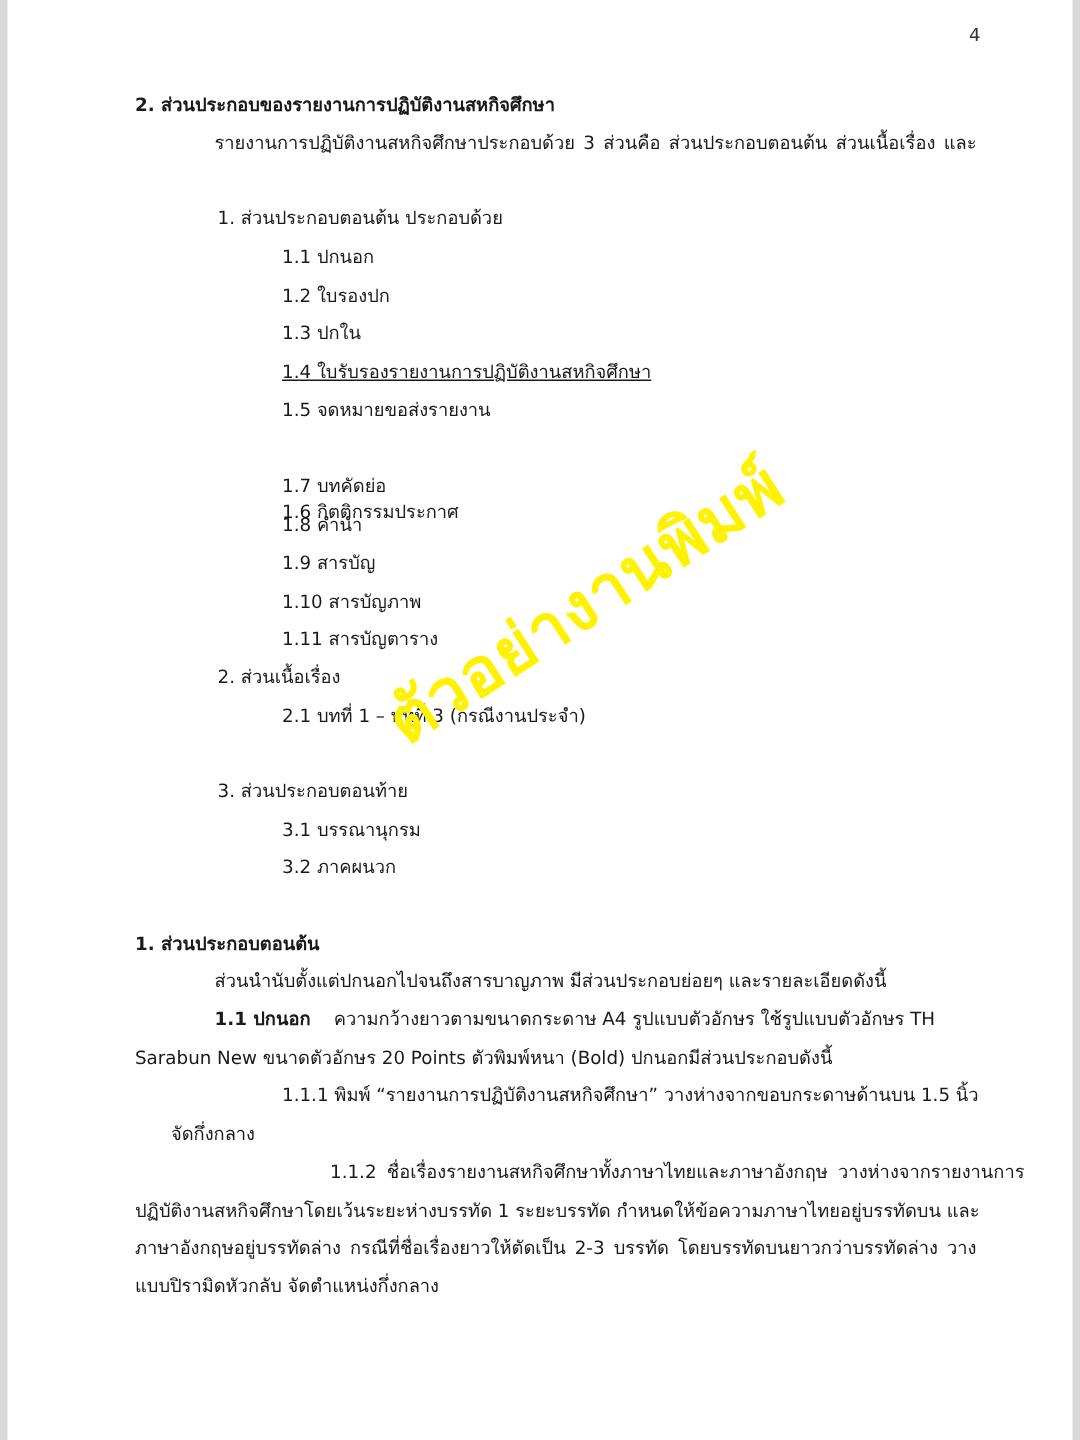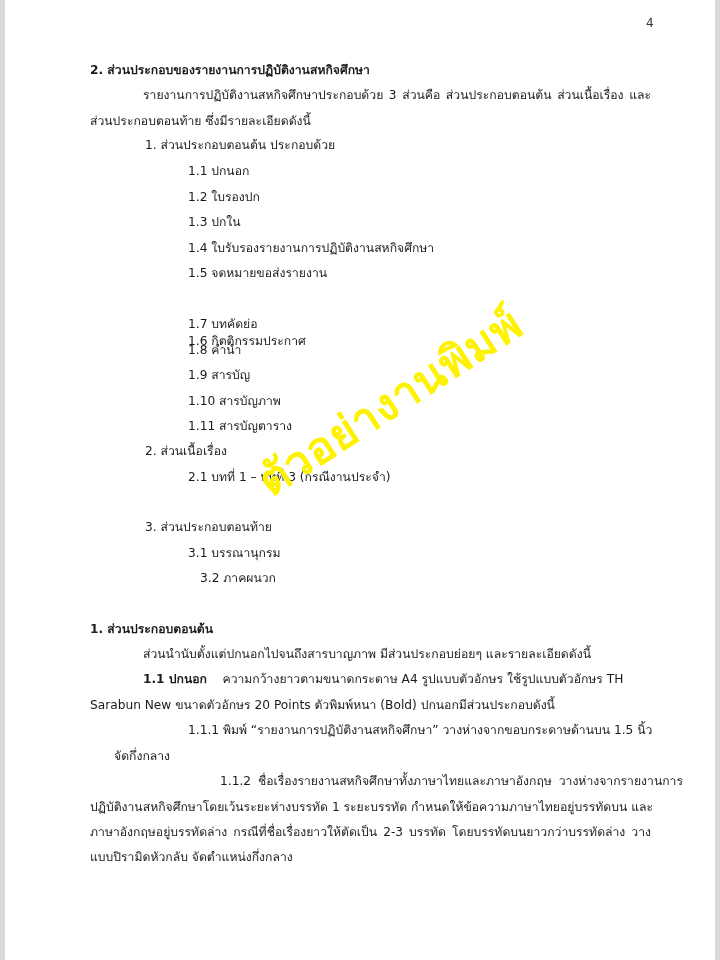--- a/index.html
+++ b/index.html
@@ -30,41 +30,40 @@
   .justify { text-align: justify; text-align-last: justify; }
 </style>
 </head>
 <body>
 
 <div class="page">
   <div class="page-number">4</div>
 
   <div class="line bold" style="left:85px;top:62px;">2. ส่วนประกอบของรายงานการปฏิบัติงานสหกิจศึกษา</div>
   <div class="line justify" style="left:138px;top:87px;width:508px;">รายงานการปฏิบัติงานสหกิจศึกษาประกอบด้วย 3 ส่วนคือ ส่วนประกอบตอนต้น  ส่วนเนื้อเรื่อง และ</div>
-  <div class="line" style="left:85px;top:113px;">ส่วนประกอบตอนท้าย ซึ่งมีรายละเอียดดังนี้</div>
 
   <div class="line" style="left:140px;top:137px;">1.  ส่วนประกอบตอนต้น ประกอบด้วย</div>
   <div class="line" style="left:183px;top:163px;">1.1  ปกนอก</div>
   <div class="line" style="left:183px;top:189px;">1.2  ใบรองปก</div>
   <div class="line" style="left:183px;top:214px;">1.3  ปกใน</div>
-  <div class="line" style="left:183px;top:240px;">1.4  ใบรับรองรายงานการปฏิบัติงานสหกิจศึกษา</div>
+  <div class="line" style="left:183px;top:240px;text-decoration:underline;">1.4  ใบรับรองรายงานการปฏิบัติงานสหกิจศึกษา</div>
   <div class="line" style="left:183px;top:265px;">1.5  จดหมายขอส่งรายงาน</div>
   <div class="line" style="left:183px;top:291px;margin-top:42px;">1.6  กิตติกรรมประกาศ</div>
   <div class="line" style="left:183px;top:316px;">1.7  บทคัดย่อ</div>
   <div class="line" style="left:183px;top:342px;">1.8  คำนำ</div>
   <div class="line" style="left:183px;top:367px;">1.9  สารบัญ</div>
   <div class="line" style="left:183px;top:393px;">1.10 สารบัญภาพ</div>
   <div class="line" style="left:183px;top:418px;">1.11 สารบัญตาราง</div>
 
   <div class="line" style="left:140px;top:443px;">2.  ส่วนเนื้อเรื่อง</div>
   <div class="line" style="left:183px;top:469px;">2.1  บทที่ 1 – บทที่ 3 (กรณีงานประจำ)</div>
 
   <div class="line" style="left:140px;top:519px;">3.  ส่วนประกอบตอนท้าย</div>
   <div class="line" style="left:183px;top:545px;">3.1 บรรณานุกรม</div>
-  <div class="line" style="left:183px;top:570px;margin-left:12px;">3.2 ภาคผนวก</div>
+  <div class="line" style="left:183px;top:570px;">3.2 ภาคผนวก</div>
 
   <div class="line bold" style="left:85px;top:621px;">1.  ส่วนประกอบตอนต้น</div>
   <div class="line" style="left:138px;top:646px;">ส่วนนำนับตั้งแต่ปกนอกไปจนถึงสารบาญภาพ มีส่วนประกอบย่อยๆ และรายละเอียดดังนี้</div>
 
   <div class="line" style="left:138px;top:671px;width:508px;">
     <span class="bold">1.1 ปกนอก</span>&nbsp;&nbsp;&nbsp;
     <span>ความกว้างยาวตามขนาดกระดาษ A4 รูปแบบตัวอักษร ใช้รูปแบบตัวอักษร TH</span>
   </div>
   <div class="line" style="left:85px;top:697px;">Sarabun New ขนาดตัวอักษร 20 Points ตัวพิมพ์หนา (Bold) ปกนอกมีส่วนประกอบดังนี้</div>
 

